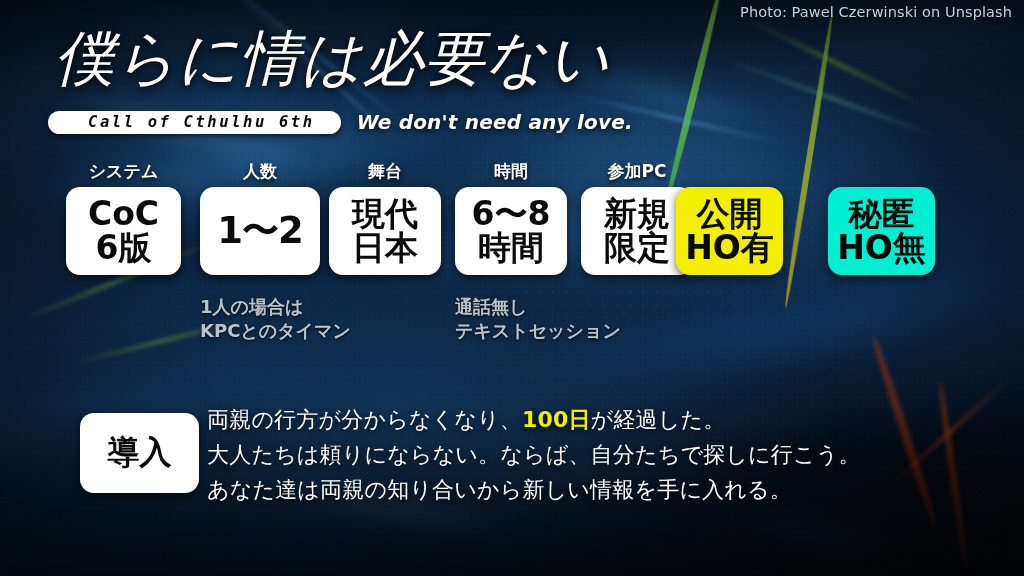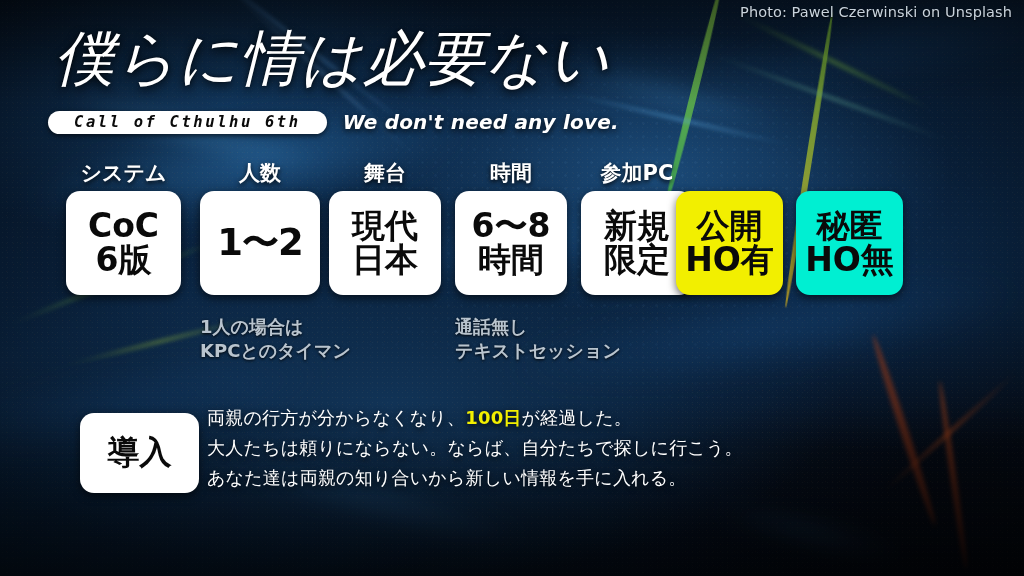--- a/index.html
+++ b/index.html
@@ -105,49 +105,49 @@
   }
 
   .sub-row {
     position:absolute; left:48px; top:110px;
     display:flex; align-items:center; gap:16px;
   }
 
   .system-pill {
     background:#ffffff; color:#0b0b0b;
     border-radius:999px;
-    padding:2px 26px 3px 26px;
+    padding:2px 26px 3px 40px;
     font-size:15.5px; font-weight:700; font-style:italic;
     letter-spacing:2.6px; white-space:nowrap;
     font-family:"DejaVu Sans Mono","Liberation Mono",monospace;
     box-shadow:0 2px 5px rgba(0,0,0,.6);
   }
 
   .tagline {
     color:#ffffff; font-size:20px; font-weight:700; font-style:italic;
     letter-spacing:.2px; white-space:nowrap;
     text-shadow:0 2px 6px rgba(0,0,0,.85);
     text-align:center;
   }
 
   
   .info-row { position:absolute; left:0; top:163px; width:1024px; height:200px; }
 
   .info-col { position:absolute; top:0; }
 
   .col-label {
     text-align:center; color:#ffffff;
-    font-size:21px; font-weight:700; line-height:1;
+    font-size:17px; font-weight:700; line-height:1;
     margin-bottom:7px; white-space:nowrap;
     text-shadow:0 2px 5px rgba(0,0,0,.9);
   }
   .col-label.empty { visibility:hidden; }
 
   .card {
-    height:104px; border-radius:14px;
+    height:88px; border-radius:14px;
     display:flex; flex-direction:column;
     align-items:center; justify-content:center;
     color:#0a0a0a; font-weight:800;
     line-height:1.04;
     box-shadow:0 3px 9px rgba(0,0,0,.6);
     overflow:hidden;
   }
   .card.white { background:#ffffff; }
   .card.yellow { background:#f2ef00; }
   .card.cyan  { background:#00efd2; }
@@ -174,21 +174,21 @@
     color:#0a0a0a; font-size:32px; font-weight:800;
     box-shadow:0 3px 9px rgba(0,0,0,.6);
   }
 
   .intro-lines {
     position:absolute; left:207px; top:2px;
     display:flex; flex-direction:column; gap:8px;
   }
 
   .intro-line {
-    color:#ffffff; font-size:18px; font-weight:500;
+    color:#ffffff; font-size:22px; font-weight:500;
     line-height:1.22; white-space:nowrap;
     letter-spacing:.2px;
     text-shadow:0 2px 6px rgba(0,0,0,.9);
   }
 
   .hl {
     color:#f2ef00; font-weight:800;
     text-shadow:0 2px 6px rgba(0,0,0,.9);
   }
 </style>
@@ -274,21 +274,21 @@
             <div class="l2">限定</div>
           </div>
         </div>
         <div class="info-col" style="left: 676px; width: 107px;">
           <div class="col-label empty">&nbsp;</div>
           <div class="card yellow two-line">
             <div class="l1">公開</div>
             <div class="l2">HO有</div>
           </div>
         </div>
-        <div class="info-col" style="left: 796px; width: 107px;">
+        <div class="info-col" style="left: 828px; width: 107px;">
           <div class="col-label empty">&nbsp;</div>
           <div class="card cyan two-line">
             <div class="l1">秘匿</div>
             <div class="l2">HO無</div>
           </div>
         </div>
       </div>
 
     <div class="intro">
       <div class="intro-badge">導入</div>

